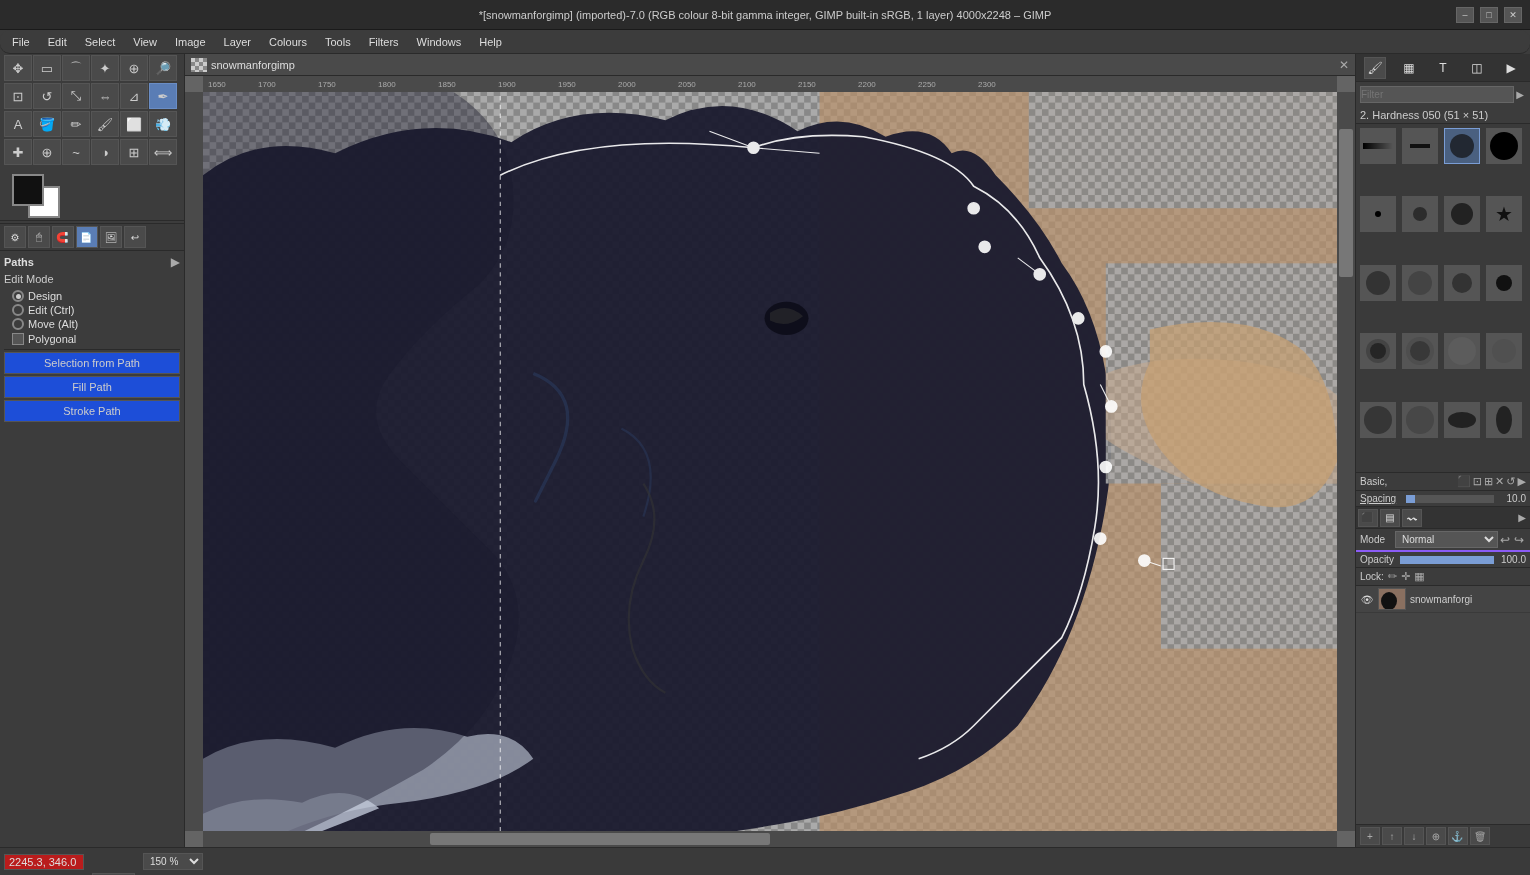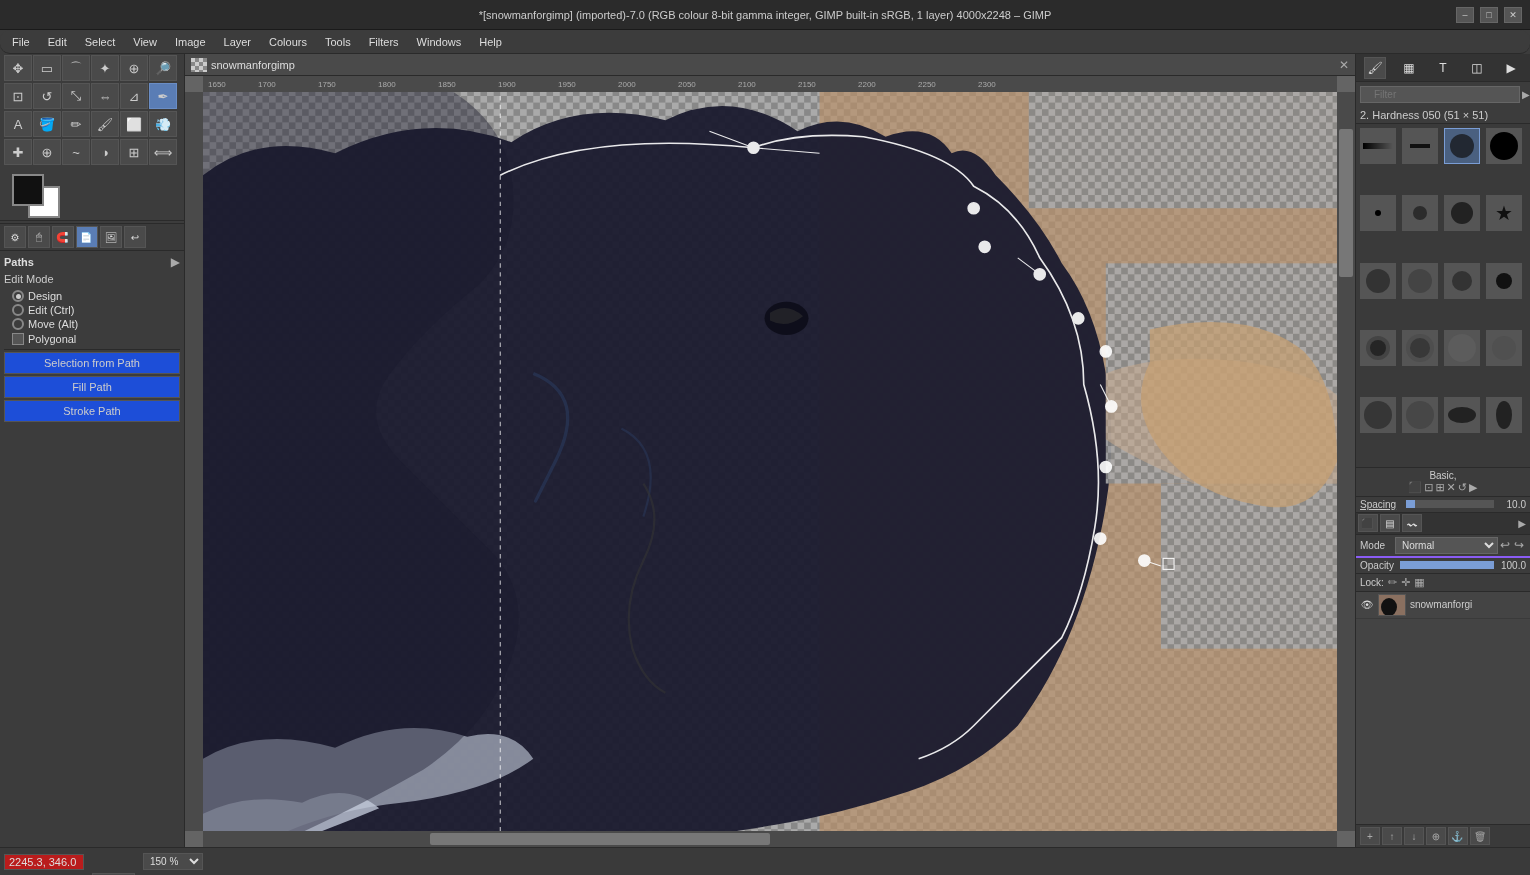--- a/index.html
+++ b/index.html
@@ -339,21 +339,21 @@
     #filter-row {
       padding: 4px;
       display: flex;
       align-items: center;
     }
     #filter-input {
       flex: 1;
       background: #555;
       border: 1px solid #666;
       color: #ddd;
-      padding: 2px 13px;
+      padding: 2px 0;
       font-size: 10px;
     }
     .right-arrow {
       font-size: 10px;
       color: #aaa;
       cursor: pointer;
       padding: 2px;
     }
 
     #brush-label {
@@ -980,21 +980,21 @@
               <ellipse cx="15" cy="15" rx="14" ry="8" fill="#222"></ellipse>
             </svg>
         </div>
         <div class="brush-cell">
           <svg width="30" height="30">
               <ellipse cx="15" cy="15" rx="8" ry="14" fill="#222"></ellipse>
             </svg>
         </div>
       </div>
 
-      <div style="padding: 2px 4px; font-size:10px; color:#ccc; border-top:1px solid #2a2a2a; border-bottom:1px solid #2a2a2a; display:flex; align-items:center; justify-content:space-between;flex-direction:column;">
+      <div style="padding: 2px 4px; font-size:10px; color:#ccc; border-top:1px solid #2a2a2a; border-bottom:1px solid #2a2a2a; display:flex; align-items:center; justify-content:space-between;">
         <span>Basic,</span>
         <div style="display:flex; gap:2px;">
           <span style="cursor:pointer;color:#aaa;font-size:11px;">⬛</span>
           <span style="cursor:pointer;color:#aaa;font-size:11px;">⊡</span>
           <span style="cursor:pointer;color:#aaa;font-size:11px;">⊞</span>
           <span style="cursor:pointer;color:#aaa;font-size:11px;">✕</span>
           <span style="cursor:pointer;color:#aaa;font-size:11px;">↺</span>
           <span style="cursor:pointer;color:#aaa;font-size:11px;">▶</span>
         </div>
       </div>

